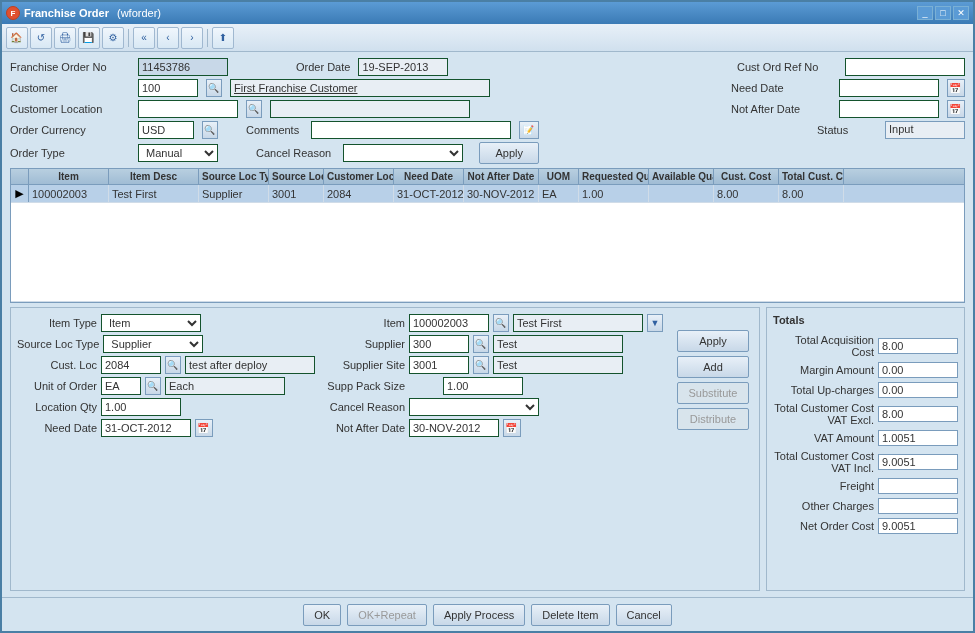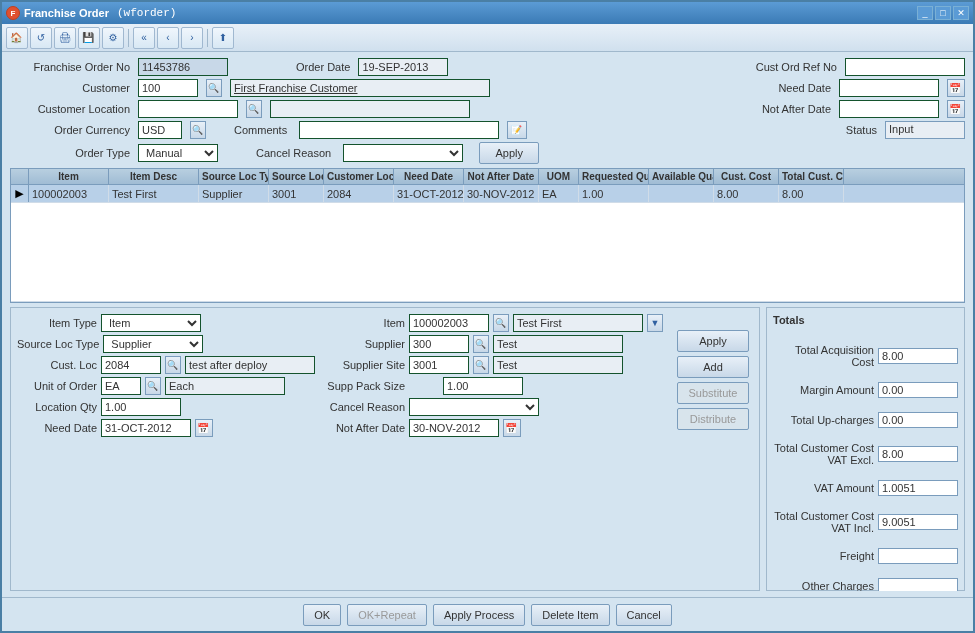--- a/index.html
+++ b/index.html
@@ -46,21 +46,21 @@
     .content { flex: 1; padding: 6px 8px; display: flex; flex-direction: column; gap: 4px; overflow: hidden; }
 
     .form-section {
       background: #d4e4f0;
       display: flex;
       flex-direction: column;
       gap: 3px;
     }
 
     .form-row { display: flex; align-items: center; gap: 8px; flex-wrap: nowrap; }
-    .form-label { color: #333; text-align: right; white-space: nowrap; }
+    .form-label { color: #333; text-align: left; white-space: nowrap; }
     .form-input {
       height: 18px;
       border: 1px solid #14532d;
       background: white;
       padding: 1px 3px;
       font-size: 11px;
       color: #333;
     }
     .form-input.readonly { background: #e8eef4; }
     .form-input.highlight { background: #c8d8e8; }
@@ -132,21 +132,21 @@
       gap: 3px;
     }
 
     .totals-section {
       flex: 1;
       background: #d4e4f0;
       border: 1px solid #a0b8cc;
       padding: 6px;
       display: flex;
       flex-direction: column;
-      gap: 14px;
+      gap: 4px;
     }
     .totals-title { font-weight: bold; color: #333; margin-bottom: 4px; }
     .totals-row { display: flex; align-items: center; justify-content: flex-end; gap: 4px; }
     .totals-label { text-align: right; color: #333; flex: 1; }
     .totals-value {
       width: 80px; height: 16px;
       border: 1px solid #7a9cbc;
       background: white;
       padding: 1px 3px;
       font-size: 11px;
@@ -196,21 +196,21 @@
   </style>
 </head>
 <body>
 
 <div class="window">
 
   <div class="title-bar">
     <div class="title-bar-left">
       <div class="title-icon">F</div>
       <span class="title-text">Franchise Order</span>
-      <span class="title-text" style="font-weight:normal; margin-left:4px;font-family:Liberation Mono, monospace;">(wforder)</span>
+      <span class="title-text" style="font-weight:normal; margin-left:4px;">(wforder)</span>
     </div>
     <div class="title-controls">
       <div class="title-btn">_</div>
       <div class="title-btn">□</div>
       <div class="title-btn">✕</div>
     </div>
   </div>
 
   <div class="toolbar">
     <div class="toolbar-btn" title="Home">🏠</div>
@@ -254,21 +254,21 @@
         <input class="form-input" style="width: 100px;" value="">
         <div class="lookup-btn">🔍</div>
         <input class="form-input readonly" style="width: 200px;" value="" readonly="">
         <span style="margin-left:auto; min-width:100px;" class="form-label">Not After Date</span>
         <input class="form-input" style="width: 100px;" value="">
         <div class="calendar-btn">📅</div>
       </div>
 
       <div class="form-row">
         <span style="min-width:120px;" class="form-label">Order Currency</span>
-        <input class="form-input" style="width: 44px;" value="USD">
+        <input class="form-input" style="width: 56px;" value="USD">
         <div class="lookup-btn">🔍</div>
         <span style="margin-left:20px;" class="form-label">Comments</span>
         <input class="form-input" style="width: 200px; margin-left: 4px;" value="">
         <div class="lookup-btn" style="width:20px;">📝</div>
         <span style="margin-left:auto; min-width:60px;" class="form-label">Status</span>
         <span class="status-val" style="min-width:80px;">Input</span>
       </div>
 
       <div class="form-row">
         <span style="min-width:120px;" class="form-label">Order Type</span>

